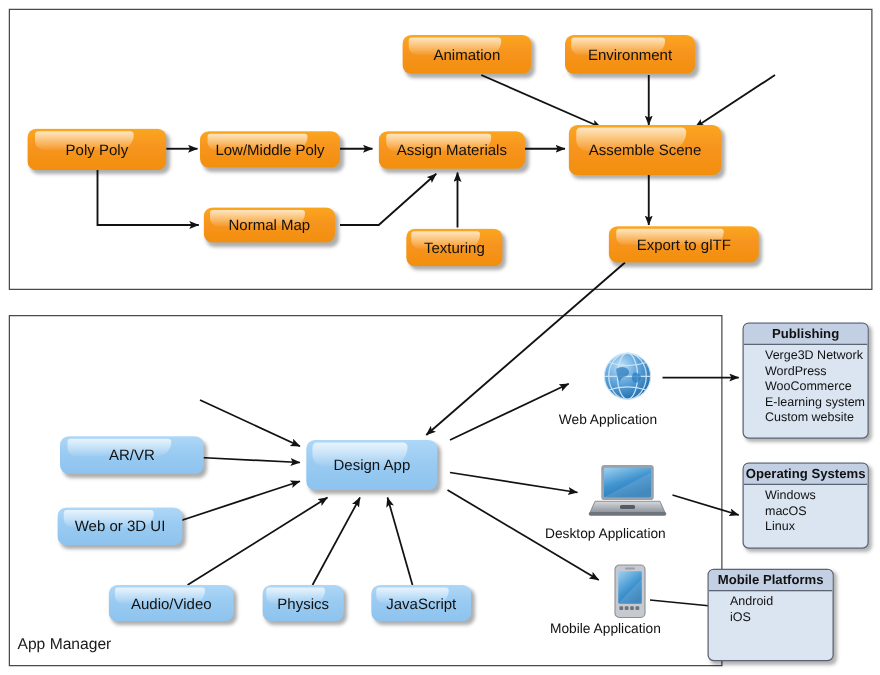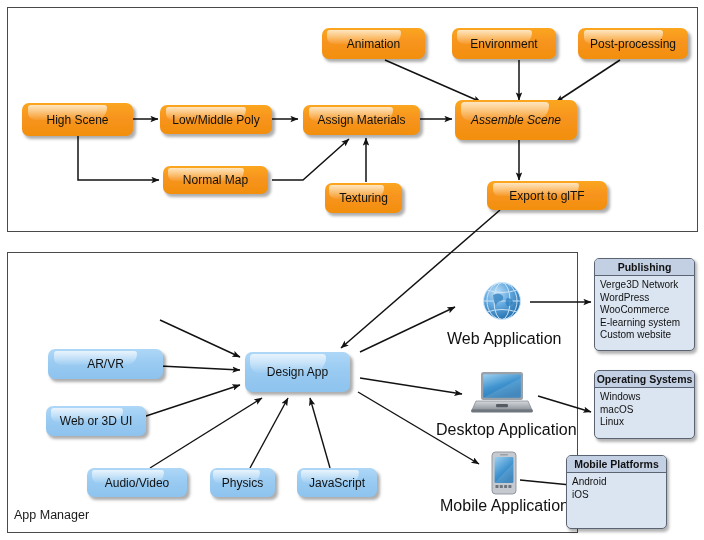--- a/index.html
+++ b/index.html
@@ -22,31 +22,31 @@
         box-shadow:2.5px 3px 3px rgba(0,0,0,.32);}
   .node span{position:relative;z-index:3;}
   .node::before{content:"";position:absolute;z-index:1;left:5%;top:6%;
         width:72%;height:46%;border-radius:7px 7px 30px 18px;
         background:linear-gradient(180deg,rgba(255,255,255,.72),rgba(255,255,255,.06));}
 
   .orange{background:#f7941e;background-image:linear-gradient(180deg,#fba61f 0%,#f7941e 45%,#f28f0c 100%);}
   .blue{background:#9ccdf2;background-image:linear-gradient(180deg,#aed7f7 0%,#9acbf2 45%,#8dc3ee 100%);}
 
   
-  .devlabel{position:absolute;font-size:16px;color:#111;white-space:nowrap;}
+  .devlabel{position:absolute;font-size:11px;color:#111;white-space:nowrap;}
   .devicon{position:absolute;}
 
   
   .panel{position:absolute;box-sizing:border-box;border:1.2px solid #5b6472;
          border-radius:5px;background:#dbe5f1;overflow:hidden;
          box-shadow:2px 2.5px 3px rgba(0,0,0,.3);}
   .panel-title{height:16px;line-height:16px;text-align:center;font-size:10.5px;
          font-weight:bold;color:#111;background:#c3d0e4;border-bottom:1.2px solid #5b6472;}
   .panel-body{padding:3px 0 3px 5px;}
-  .panel-body div{font-size:10px;line-height:12.6px;color:#111;white-space:nowrap;}
+  .panel-body div{font-size:10px;line-height:12.6px;color:#111;white-space:nowrap;margin-left:12px;}
 </style>
 </head>
 <body>
 
 <div id="stage">
 
   <div class="frame" style="left:7px;top:7px;width:691px;height:225px;"></div>
 
   <div class="frame" style="left:7px;top:252px;width:571px;height:281px;"></div>
   <div class="frame-label" style="left:14px;top:508px;">App Manager</div>
@@ -92,45 +92,42 @@
       <path d="M360,378 L462,394"></path>
       <path d="M358,392 L479,464"></path>
 
       <path d="M530,302 L591,302"></path>
       <path d="M538,396 L591,412"></path>
       <path d="M520,480 L591,487"></path>
     </g>
   </svg>
 
   <div class="node orange" style="left:22px;top:103px;width:111px;height:33px;">
-    <span>High Scene</span>
+    <span>Poly Poly</span>
   </div>
   <div class="node orange" style="left:160px;top:105px;width:112px;height:29px;">
     <span>Low/Middle Poly</span>
   </div>
   <div class="node orange" style="left:303px;top:105px;width:117px;height:30px;">
     <span>Assign Materials</span>
   </div>
-  <div class="node orange" style="left:455px;top:100px;width:122px;height:40px;font-style:italic;">
+  <div class="node orange" style="left:455px;top:100px;width:122px;height:40px;">
     <span>Assemble Scene</span>
   </div>
   <div class="node orange" style="left:163px;top:166px;width:105px;height:28px;">
     <span>Normal Map</span>
   </div>
   <div class="node orange" style="left:325px;top:183px;width:77px;height:30px;">
     <span>Texturing</span>
   </div>
   <div class="node orange" style="left:322px;top:28px;width:103px;height:31px;">
     <span>Animation</span>
   </div>
   <div class="node orange" style="left:452px;top:28px;width:104px;height:31px;">
     <span>Environment</span>
-  </div>
-  <div class="node orange" style="left:578px;top:28px;width:110px;height:31px;">
-    <span>Post-processing</span>
   </div>
   <div class="node orange" style="left:487px;top:181px;width:120px;height:29px;">
     <span>Export to glTF</span>
   </div>
 
   <div class="node blue" style="left:48px;top:349px;width:115px;height:30px;">
     <span>AR/VR</span>
   </div>
   <div class="node blue" style="left:46px;top:406px;width:100px;height:30px;">
     <span>Web or 3D UI</span>

